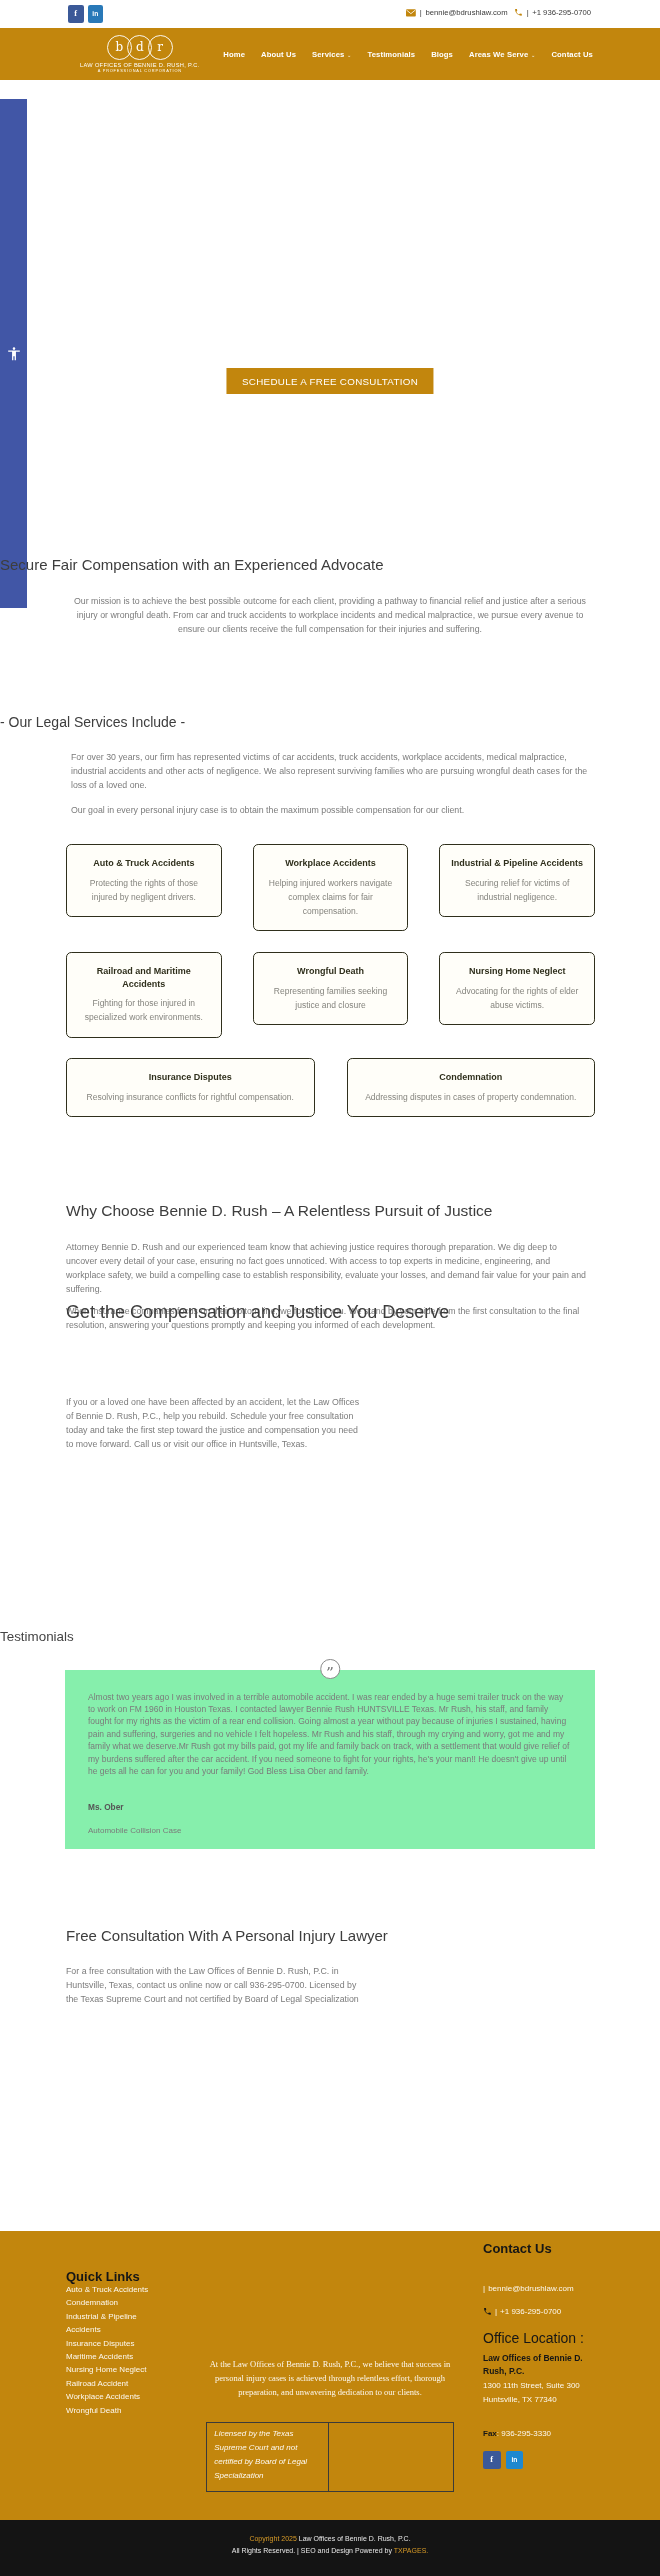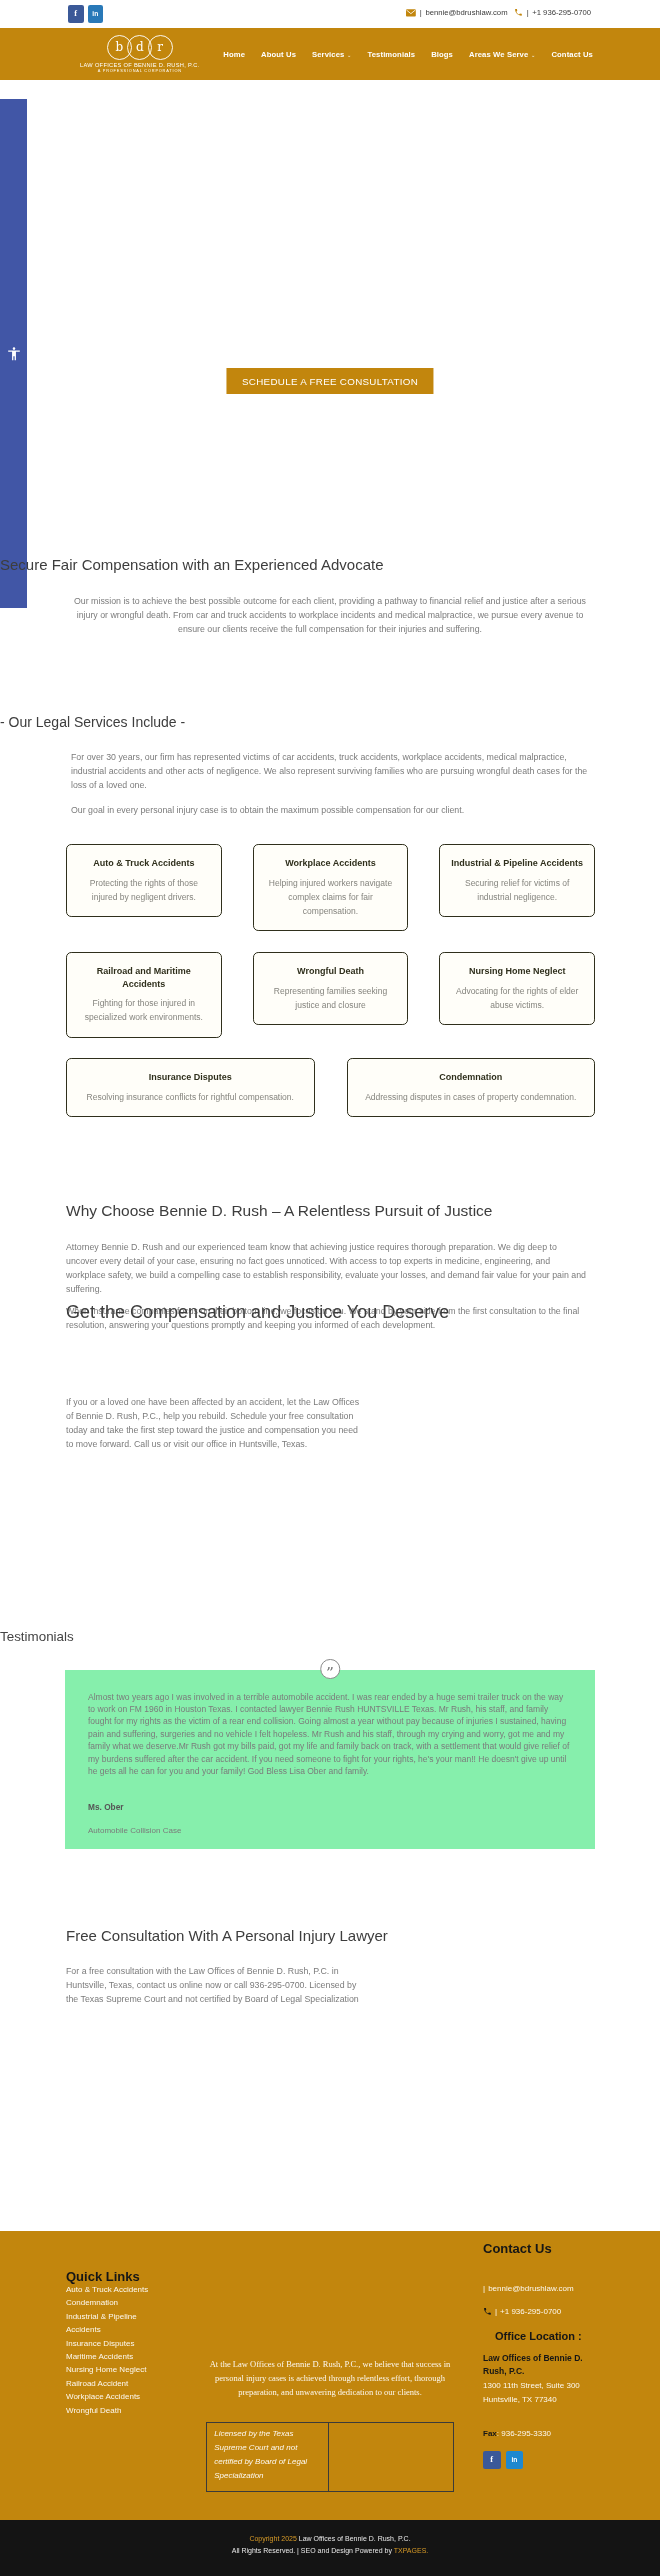--- a/index.html
+++ b/index.html
@@ -96,21 +96,21 @@
   .f-mission{position:absolute;left:196px;top:126px;width:268px;text-align:center;
              color:#fdf8ef;font-size:8.5px;line-height:14px;font-family:Liberation Serif, serif;}
   .f-box{position:absolute;left:206px;top:191px;width:248px;height:70px;border:0.5px solid #3a3a3a;
          display:flex;box-sizing:border-box;justify-content:flex-end;}
   .f-box-left{box-sizing:border-box;width:122px;border-right:0.5px solid #3a3a3a;padding:4.1px 7.2px;
               color:#fdf8ef;font-size:8px;line-height:14px;font-style:italic;}
   .f-box-right{flex:1;}
   .f-row{position:absolute;left:483px;color:#fdf8ef;font-size:8px;display:flex;align-items:center;gap:3.1px;}
   .f-email{top:53px;}
   .f-phone{top:76px;}
-  .f-officelabel{position:absolute;left:495px;top:99px;color:#161616;font-size:11px;font-weight:700;}
+  .f-officelabel{position:absolute;left:483px;top:99px;color:#161616;font-size:14px;font-weight:400;}
   .f-firm{position:absolute;left:483px;top:121px;width:108px;color:#161616;font-size:8.5px;font-weight:700;line-height:13.4px;}
   .f-addr{position:absolute;left:483px;top:148px;width:108px;color:#fdf8ef;font-size:8px;line-height:14px;}
   .f-fax{position:absolute;left:483px;top:198px;font-size:8px;}
   .f-fax .fax-label{color:#161616;font-weight:700;}
   .f-fax .fax-val{color:#fdf8ef;}
   .f-social{position:absolute;left:483px;top:220px;display:flex;gap:5.2px;}
   .f-social .soc{width:17.5px;height:17.5px;}
   .f-social .soc.li2{background:#1E88CF;font-size:6.7px;}
 
   

